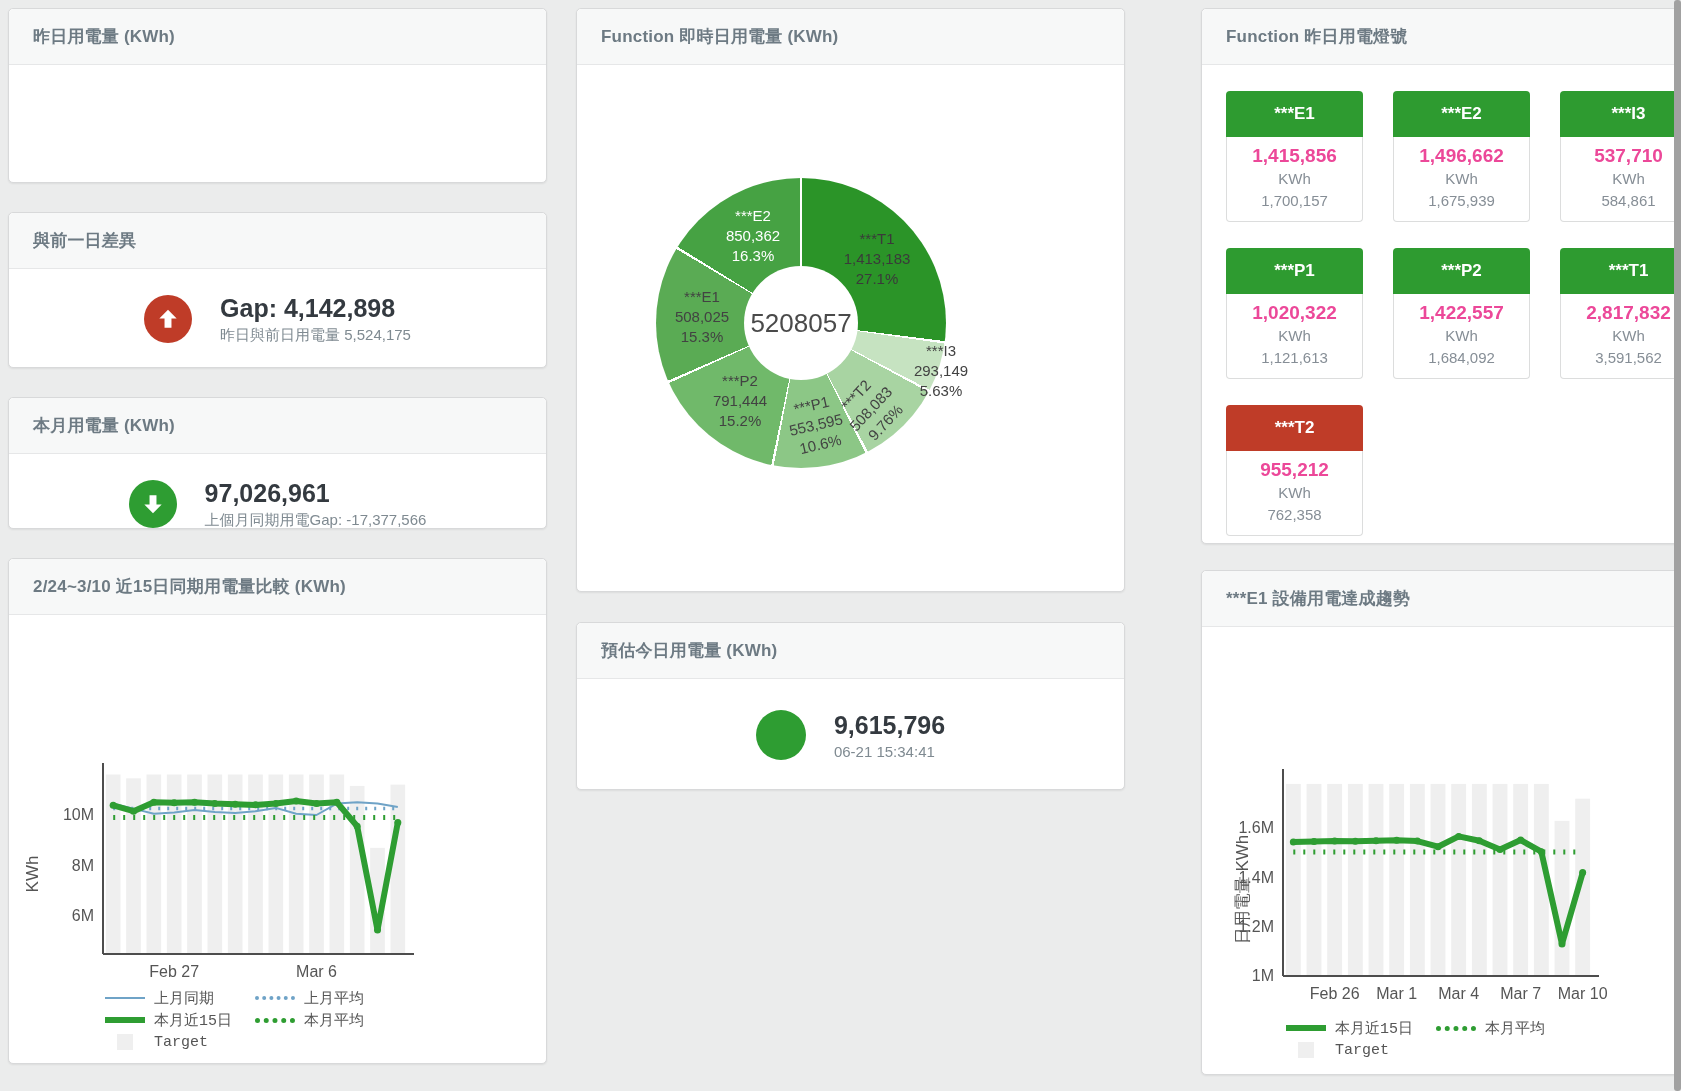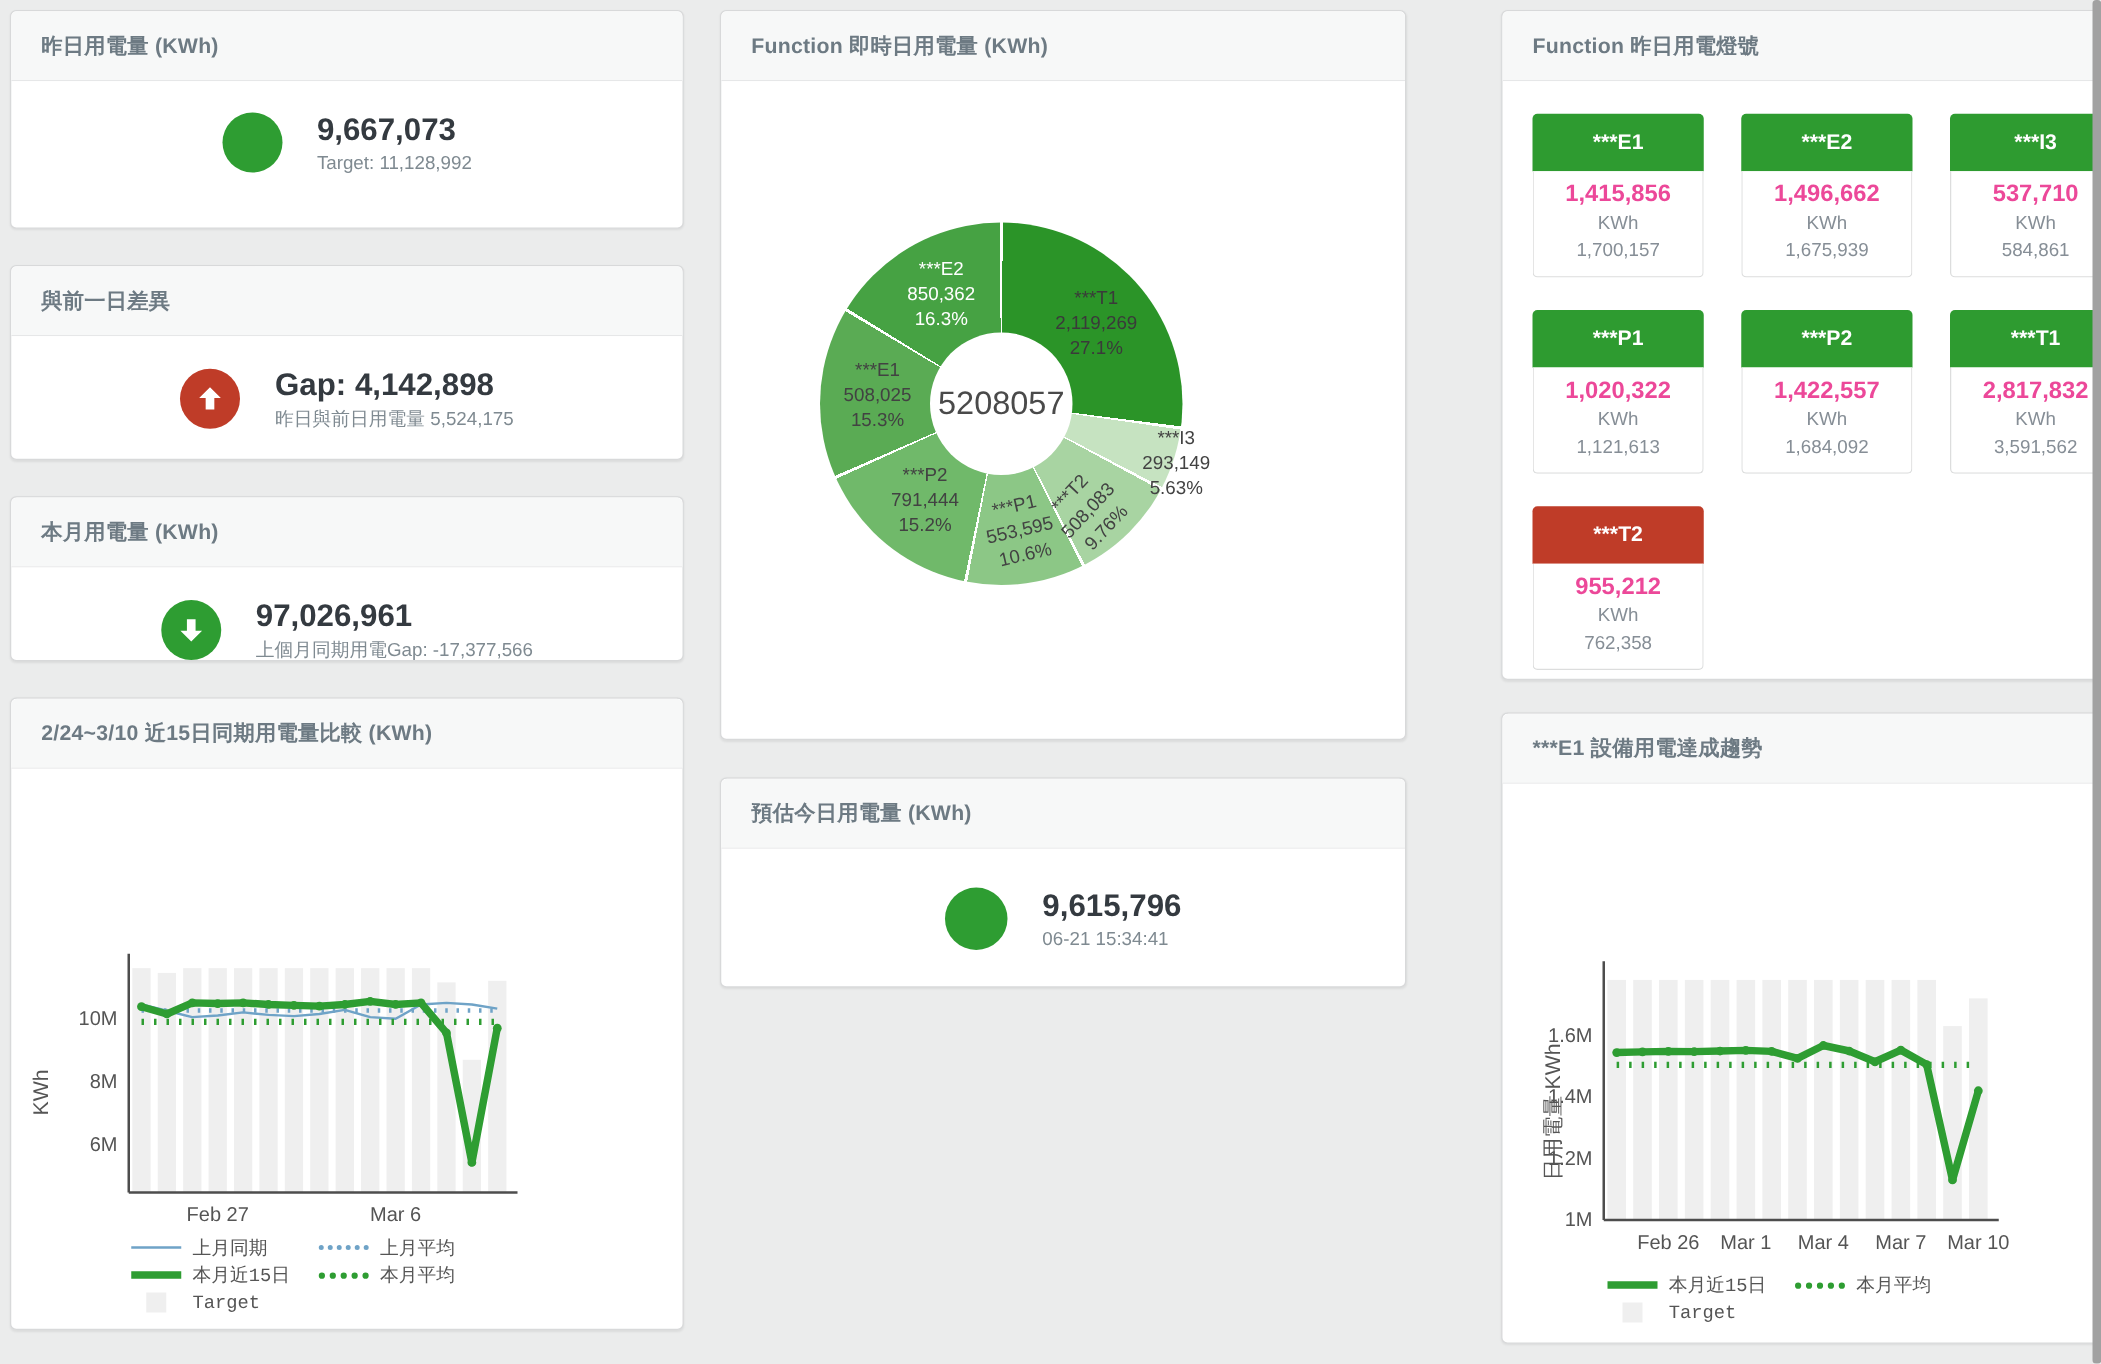--- a/index.html
+++ b/index.html
@@ -43,29 +43,20 @@
 </head>
 <body>
 
 <div class="page">
 
   <div class="col col1">
     <div class="card" style="height:175px;">
       <div class="card-header">
         <span class="card-title">昨日用電量 (KWh)</span>
       </div>
-      <div class="card-body" style="height:98px;">
-        <div class="stat">
-          <div class="stat-circle" style="background:#2e9d32;"></div>
-          <div>
-            <div class="stat-num">9,667,073</div>
-            <div class="stat-sub">Target: 11,128,992</div>
-          </div>
-        </div>
-      </div>
     </div>
 
     <div class="card" style="height:156px;margin-top:29px;">
       <div class="card-header">
         <span class="card-title">與前一日差異</span>
       </div>
       <div class="card-body" style="height:99px;">
         <div class="stat">
           <div class="stat-circle" style="background:#bf3c28;">
             <svg width="26" height="26" viewBox="0 0 24 24">
@@ -181,21 +172,21 @@
       <div class="card-header">
         <span class="card-title">Function 即時日用電量 (KWh)</span>
       </div>
       <div class="card-body" style="height:527px;" id="donut-body">
           <div class="donut-wrap">
             <div class="donut" style="left: 79px; top: 113px; width: 290px; height: 290px; background: conic-gradient(rgb(255, 255, 255) 0deg, rgb(255, 255, 255) 0.5deg, rgb(43, 148, 40) 0.5deg, rgb(43, 148, 40) 97.1844deg, rgb(255, 255, 255) 97.1844deg, rgb(255, 255, 255) 97.6844deg, rgb(255, 255, 255) 97.6844deg, rgb(255, 255, 255) 98.1844deg, rgb(198, 227, 193) 98.1844deg, rgb(198, 227, 193) 117.448deg, rgb(255, 255, 255) 117.448deg, rgb(255, 255, 255) 117.948deg, rgb(255, 255, 255) 117.948deg, rgb(255, 255, 255) 118.448deg, rgb(168, 212, 162) 118.448deg, rgb(168, 212, 162) 152.568deg, rgb(255, 255, 255) 152.568deg, rgb(255, 255, 255) 153.068deg, rgb(255, 255, 255) 153.068deg, rgb(255, 255, 255) 153.568deg, rgb(140, 199, 134) 153.568deg, rgb(140, 199, 134) 190.835deg, rgb(255, 255, 255) 190.835deg, rgb(255, 255, 255) 191.335deg, rgb(255, 255, 255) 191.335deg, rgb(255, 255, 255) 191.835deg, rgb(112, 185, 106) 191.835deg, rgb(112, 185, 106) 245.543deg, rgb(255, 255, 255) 245.543deg, rgb(255, 255, 255) 246.043deg, rgb(255, 255, 255) 246.043deg, rgb(255, 255, 255) 246.543deg, rgb(90, 171, 84) 246.543deg, rgb(90, 171, 84) 300.72deg, rgb(255, 255, 255) 300.72deg, rgb(255, 255, 255) 301.22deg, rgb(255, 255, 255) 301.22deg, rgb(255, 255, 255) 301.72deg, rgb(70, 162, 67) 301.72deg, rgb(70, 162, 67) 359.5deg, rgb(255, 255, 255) 359.5deg, rgb(255, 255, 255) 360deg);"></div>
             <div class="donut-hole" style="left: 167px; top: 201px; width: 114px; height: 114px;"></div>
             <div class="donut-center" style="left: 224px; top: 258px;">5208057</div>
             <div class="donut-label" style="left: 300px; top: 194px; color: rgb(58, 58, 58); transform: translate(-50%, -50%);">
               <div>***T1</div>
-              <div>2,119,269</div>
+              <div>1,413,183</div>
               <div>27.1%</div>
             </div>
             <div class="donut-label" style="left: 364px; top: 306px; color: rgb(66, 66, 66); transform: translate(-50%, -50%);">
               <div>***I3</div>
               <div>293,149</div>
               <div>5.63%</div>
             </div>
             <div class="donut-label" style="left: 294px; top: 344px; color: rgb(66, 66, 66); transform: translate(-50%, -50%) rotate(-47deg);">
               <div>***T2</div>
               <div>508,083</div>

